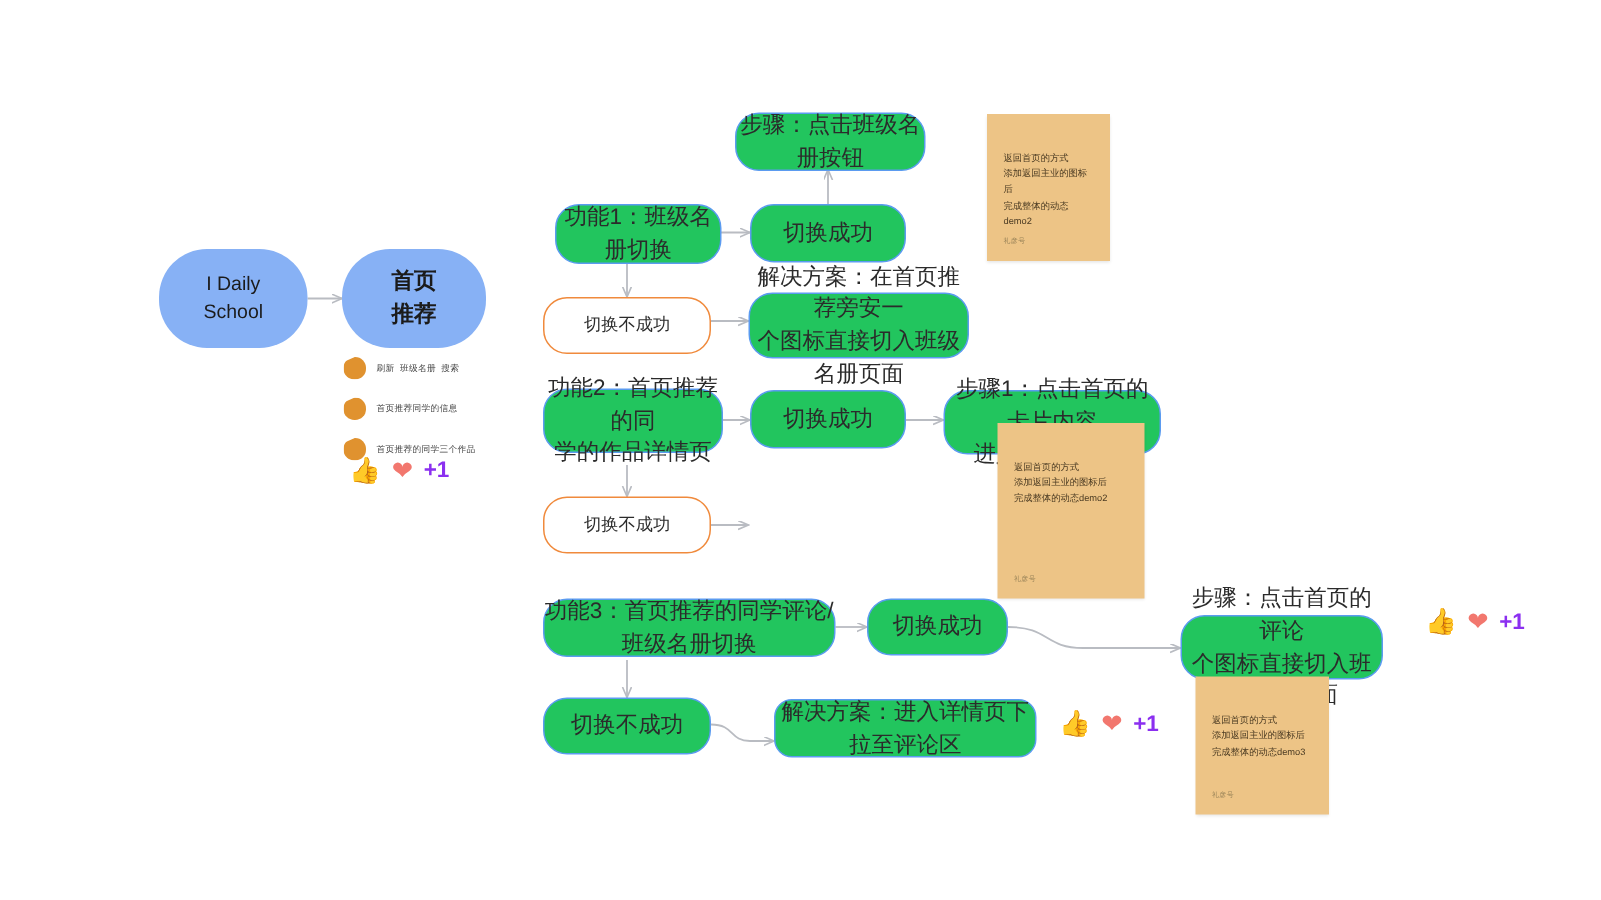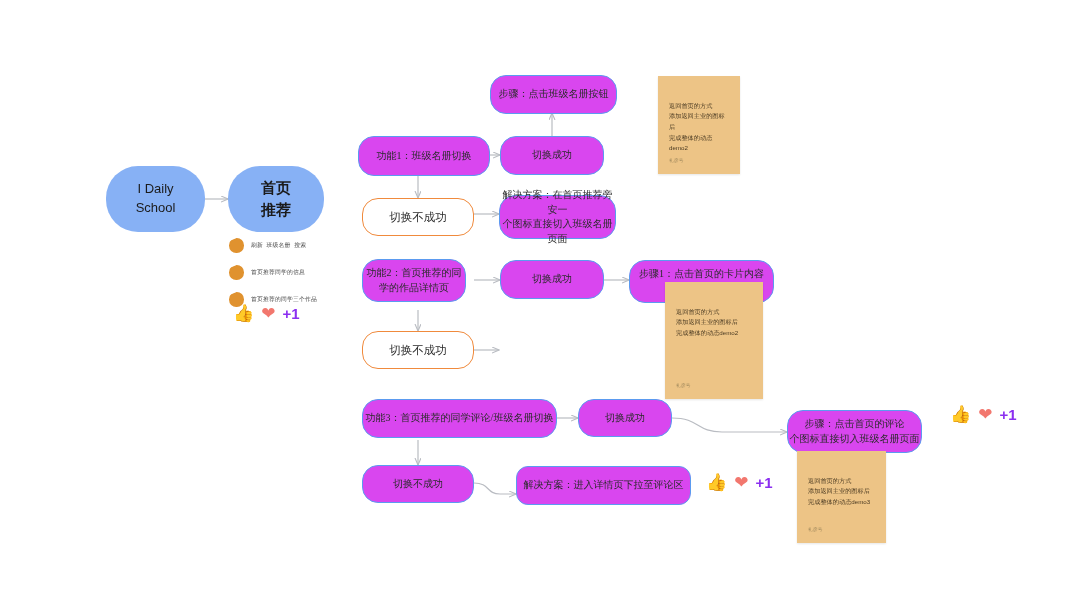--- a/index.html
+++ b/index.html
@@ -27,25 +27,24 @@
   .pill-fill{
     background:#87b1f5;
     border-radius:32px;
     font-size:13px;
     color:#1b1b1b;
   }
   .pill-fill.big{font-size:15px;font-weight:700;}
 
   
   .pill-blue{
-    background:#d946ef;
+    background:#22c55e;
     border:1.4px solid #5b9bf0;
     border-radius:16px;
-    font-size:10px;
-    font-family:Liberation Serif, serif;
+    font-size:15px;
   }
   .pill-orange{
     background:#ffffff;
     border:1.6px solid #f08a3c;
     border-radius:16px;
     font-size:11.5px;
   }
 
   
   .note{
@@ -141,30 +140,30 @@
   </div>
 
   <div class="reacts" style="left:233px;top:303px;">
     <span class="r" style="font-size:17px;color:#2aa85a;">👍</span>
     <span class="r" style="font-size:17px;color:#f2776e;">❤</span>
     <span class="r" style="font-size:15px;font-weight:700;color:#8b2ff0;">+1</span>
   </div>
 
   <div class="node pill-blue" style="left:490px;top:75px;width:127px;height:39px;">步骤：点击班级名册按钮</div>
 
-  <div class="node pill-blue" style="left:358px;top:136px;width:132px;height:40px;">功能1：班级名册切换</div>
+  <div class="node pill-blue" style="left:370px;top:136px;width:111px;height:40px;">功能1：班级名册切换</div>
 
   <div class="node pill-blue" style="left:500px;top:136px;width:104px;height:39px;">切换成功</div>
 
   <div class="node pill-orange" style="left:362px;top:198px;width:112px;height:38px;">切换不成功</div>
 
-  <div class="node pill-blue" style="left:499px;top:195px;width:117px;height:44px;">解决方案：在首页推荐旁安一
+  <div class="node pill-blue" style="left:499px;top:195px;width:147px;height:44px;">解决方案：在首页推荐旁安一
 个图标直接切入班级名册页面</div>
 
-  <div class="node pill-blue" style="left:362px;top:259px;width:104px;height:43px;">功能2：首页推荐的同
+  <div class="node pill-blue" style="left:362px;top:259px;width:120px;height:43px;">功能2：首页推荐的同
 学的作品详情页</div>
 
   <div class="node pill-blue" style="left:500px;top:260px;width:104px;height:39px;">切换成功</div>
 
   <div class="node pill-blue" style="left:629px;top:260px;width:145px;height:43px;">步骤1：点击首页的卡片内容
 进入作品详情页</div>
 
   <div class="node pill-orange" style="left:362px;top:331px;width:112px;height:38px;">切换不成功</div>
 
 

